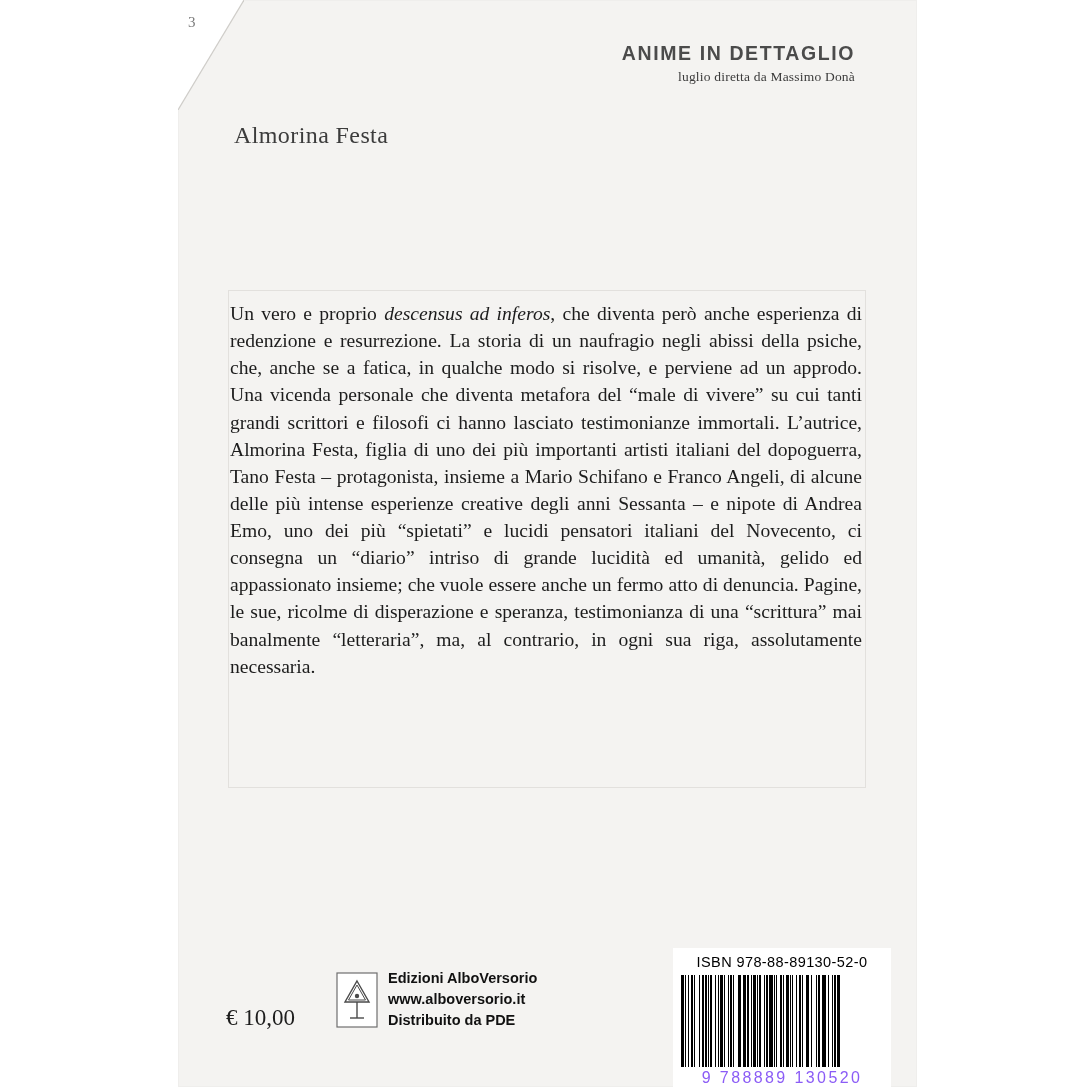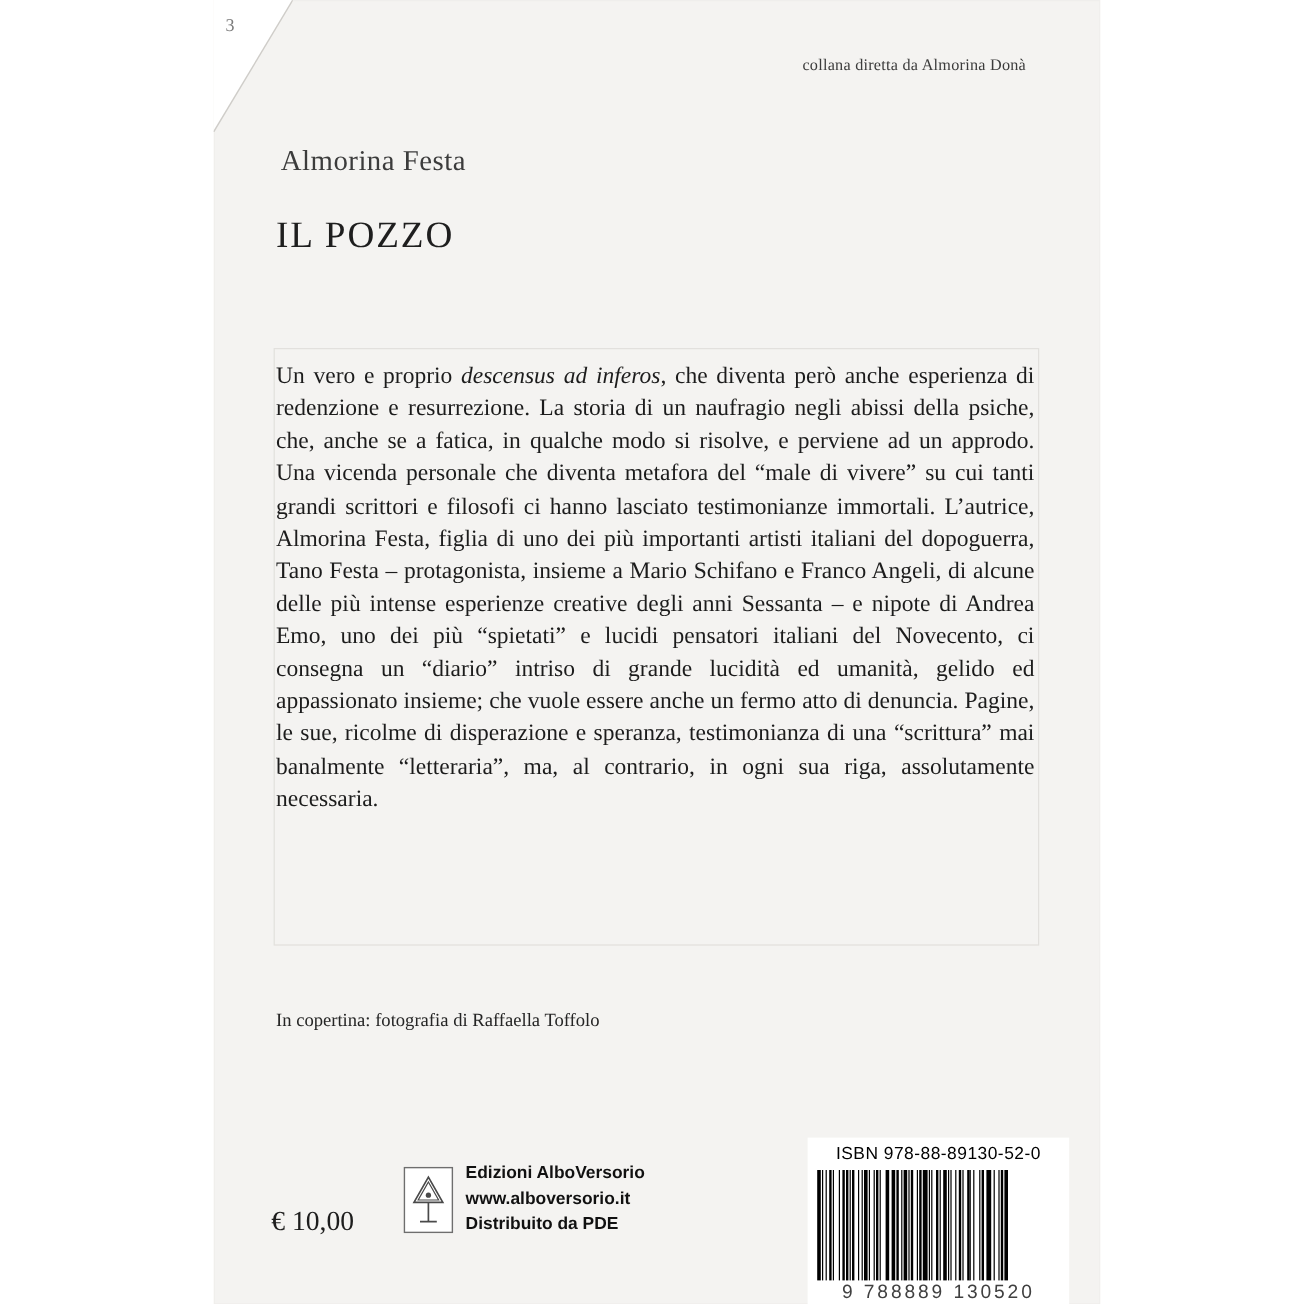--- a/index.html
+++ b/index.html
@@ -194,21 +194,21 @@
     align-items: flex-end;
     gap: 0;
   }
   #bars span {
     display: block;
     background: #000;
   }
   #barcode-digits {
     font-family: "Liberation Sans", sans-serif;
     font-size: 16px;
-    color: #404040;
+    color: #8b5cf6;
     letter-spacing: 2.4px;
     margin-top: 2px;
     text-align: center;
     white-space: nowrap;
   }
 </style>
 </head>
 <body>
 
 <div id="page">
@@ -218,30 +218,29 @@
     <div id="fold">
       <div class="tri"></div>
       <svg class="edge" viewBox="0 0 66 110">
         <path d="M66 0 L0 110" stroke="#cfcdc9" stroke-width="1.2" fill="none"></path>
       </svg>
     </div>
 
     <div id="page-number">3</div>
 
     <div id="series">
-      <div id="series-sub">collana diretta  da Almorina Donà</div>
+      <div id="series-title">ANIME IN DETTAGLIO</div>
+      <div id="series-sub">luglio diretta  da Massimo Donà</div>
     </div>
 
     <div id="author">Almorina Festa</div>
-    <div id="title">IL POZZO</div>
 
     <div id="blurb-box"></div>
     <div id="blurb">Un vero e proprio <em>descensus ad inferos</em>, che diventa però anche esperienza di redenzione e resurrezione. La storia di un naufragio negli abissi della psiche, che, anche se a fatica, in qualche modo si risolve, e perviene ad un approdo. Una vicenda personale che diventa metafora del “male di vivere” su cui tanti grandi scrittori e filosofi ci hanno lasciato testimonianze immortali. L’autrice, Almorina Festa, figlia di uno dei più importanti artisti italiani del dopoguerra, Tano Festa – protagonista, insieme a Mario Schifano e Franco Angeli, di alcune delle più intense esperienze creative degli anni Sessanta – e nipote di Andrea Emo, uno dei più “spietati” e lucidi pensatori italiani del Novecento, ci consegna un “diario” intriso di grande lucidità ed umanità, gelido ed appassionato insieme; che vuole essere anche un fermo atto di denuncia. Pagine, le sue, ricolme di disperazione e speranza, testimonianza di una “scrittura” mai banalmente “letteraria”, ma, al contrario, in ogni sua riga, assolutamente necessaria.</div>
 
-    <div id="credit">In copertina: fotografia di Raffaella Toffolo</div>
 
     <div id="price">€ 10,00</div>
 
     <div id="publisher">
       <svg id="logo" viewBox="0 0 42 56">
         <rect x="1" y="1" width="40" height="54" fill="#ffffff" stroke="#6e6e6e" stroke-width="1.2"></rect>
         <path d="M21 9 L33 30 L9 30 Z" fill="none" stroke="#4a4a4a" stroke-width="1.4"></path>
         <path d="M21 13 L29.5 28 L12.5 28 Z" fill="none" stroke="#4a4a4a" stroke-width="1"></path>
         <line x1="21" y1="30" x2="21" y2="46" stroke="#4a4a4a" stroke-width="1.4"></line>
         <line x1="14" y1="46" x2="28" y2="46" stroke="#4a4a4a" stroke-width="1.4"></line>

